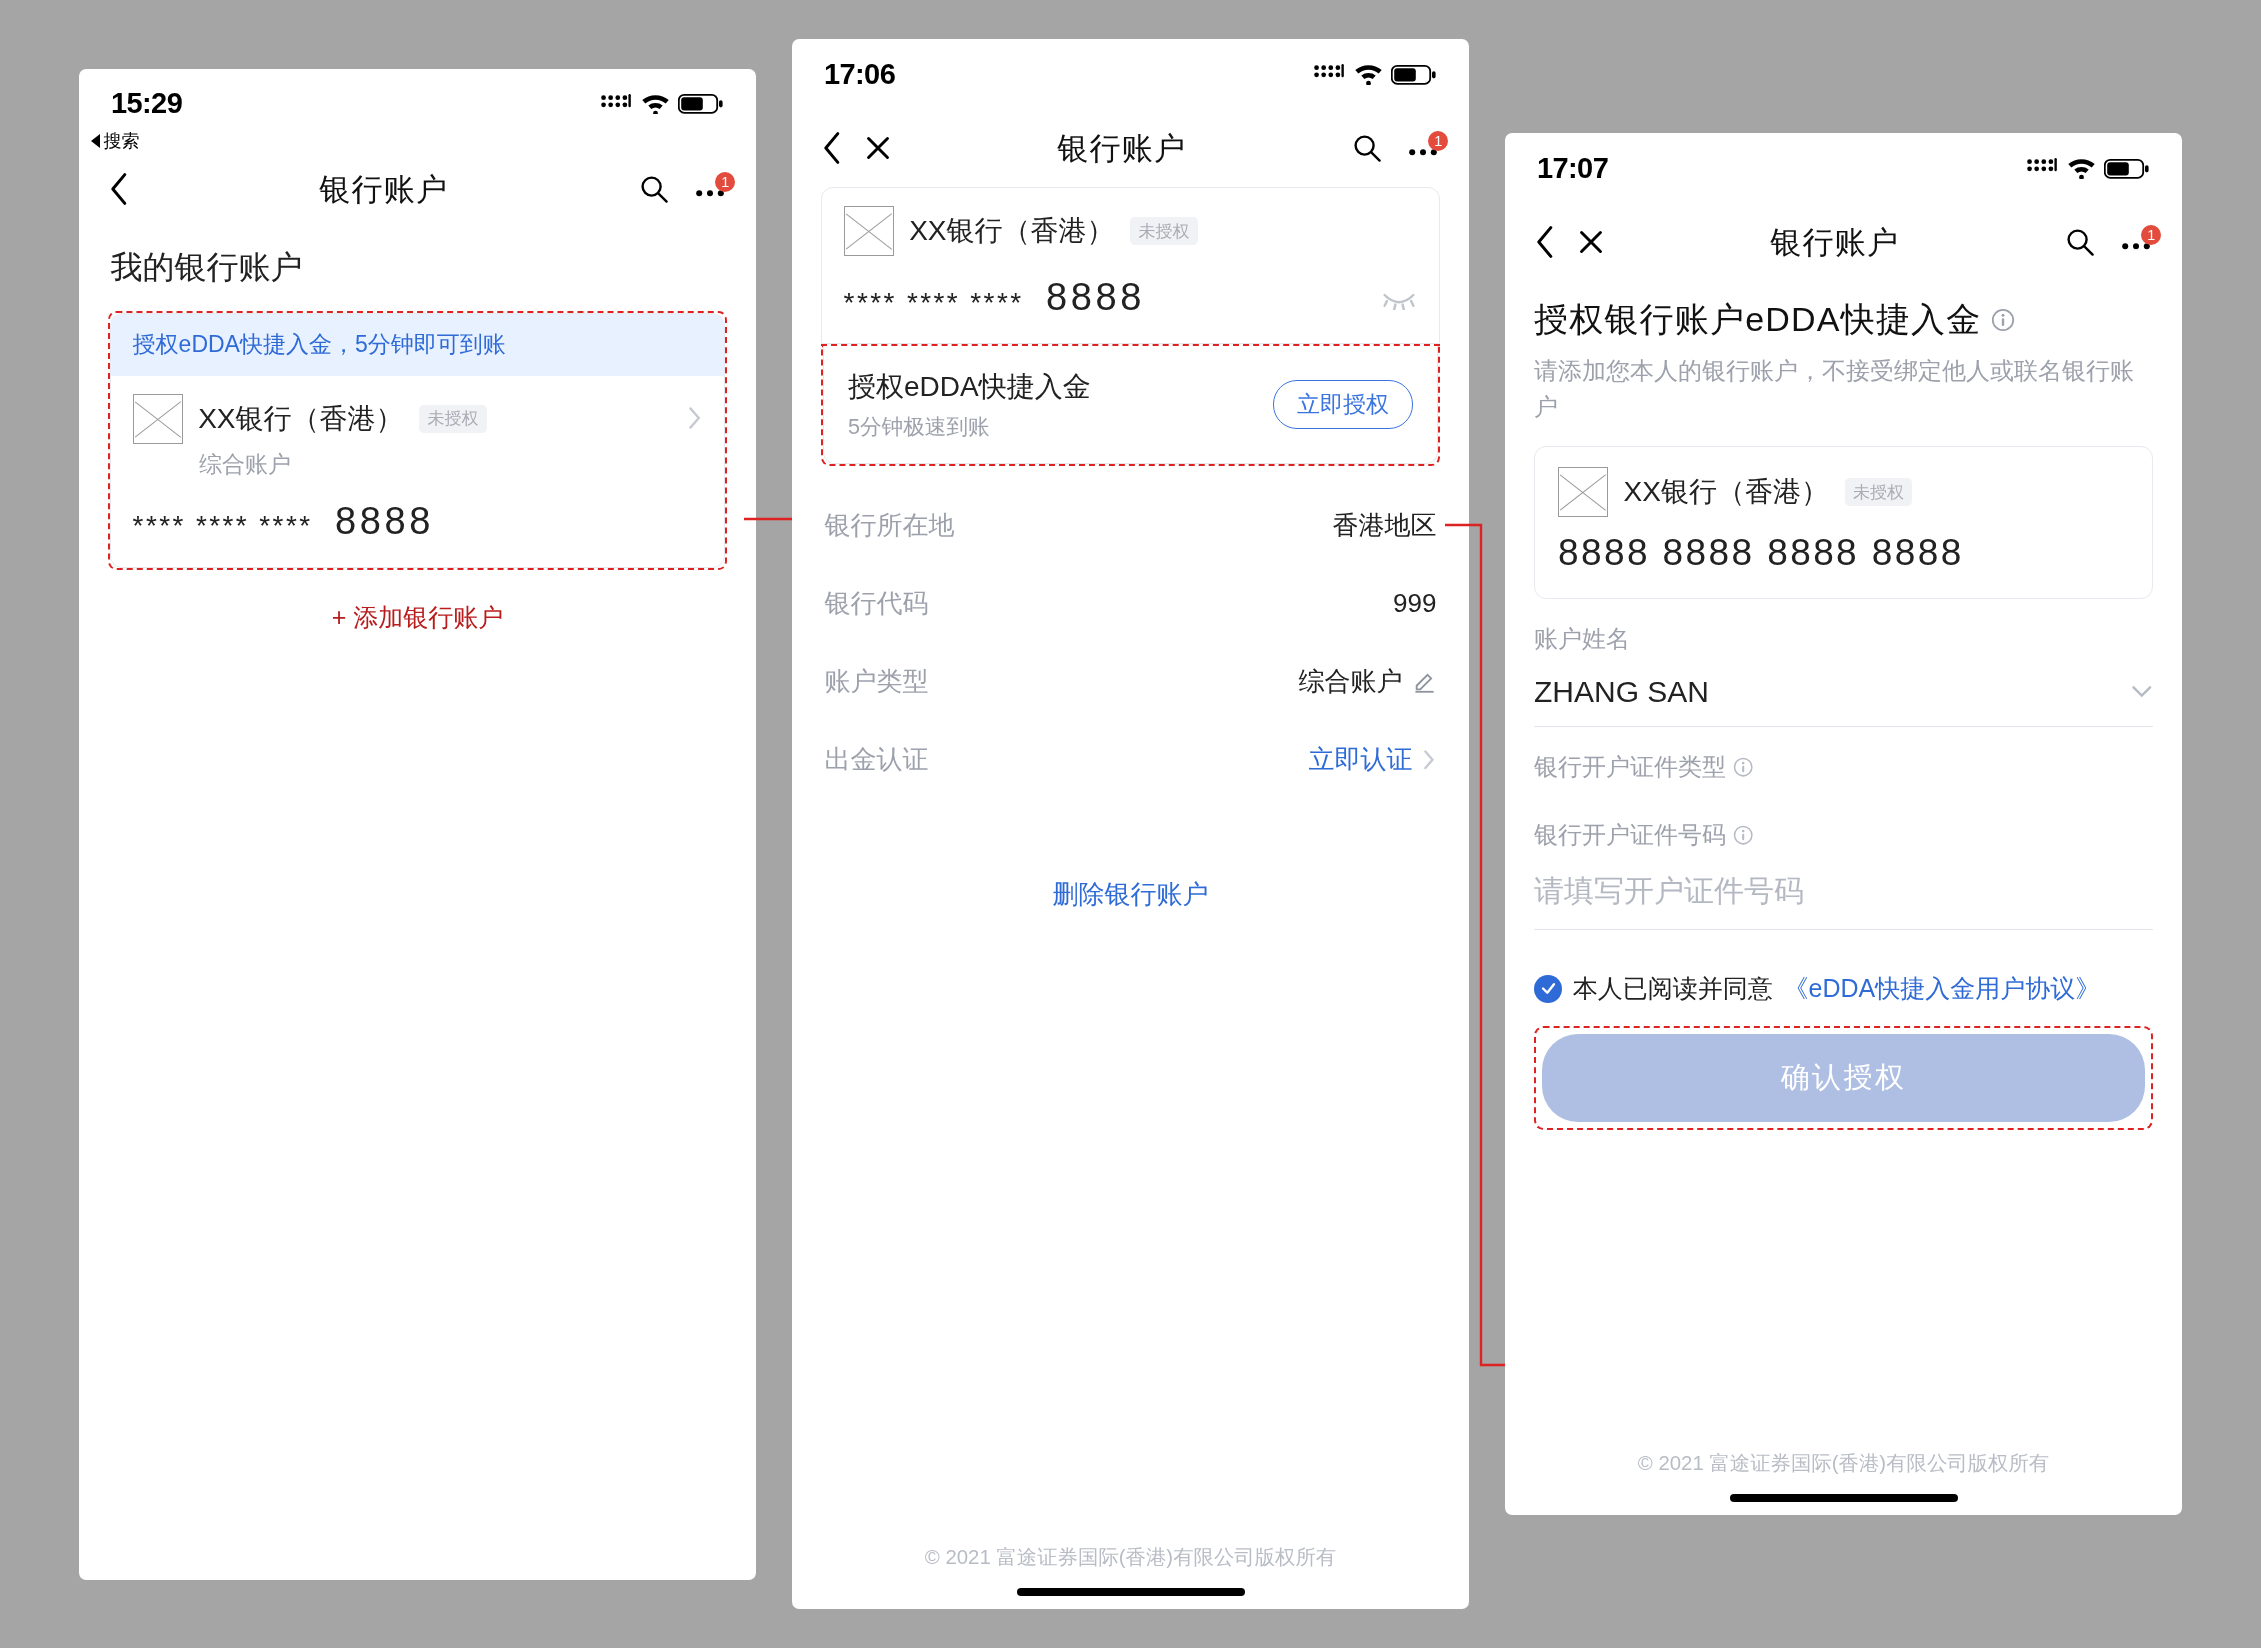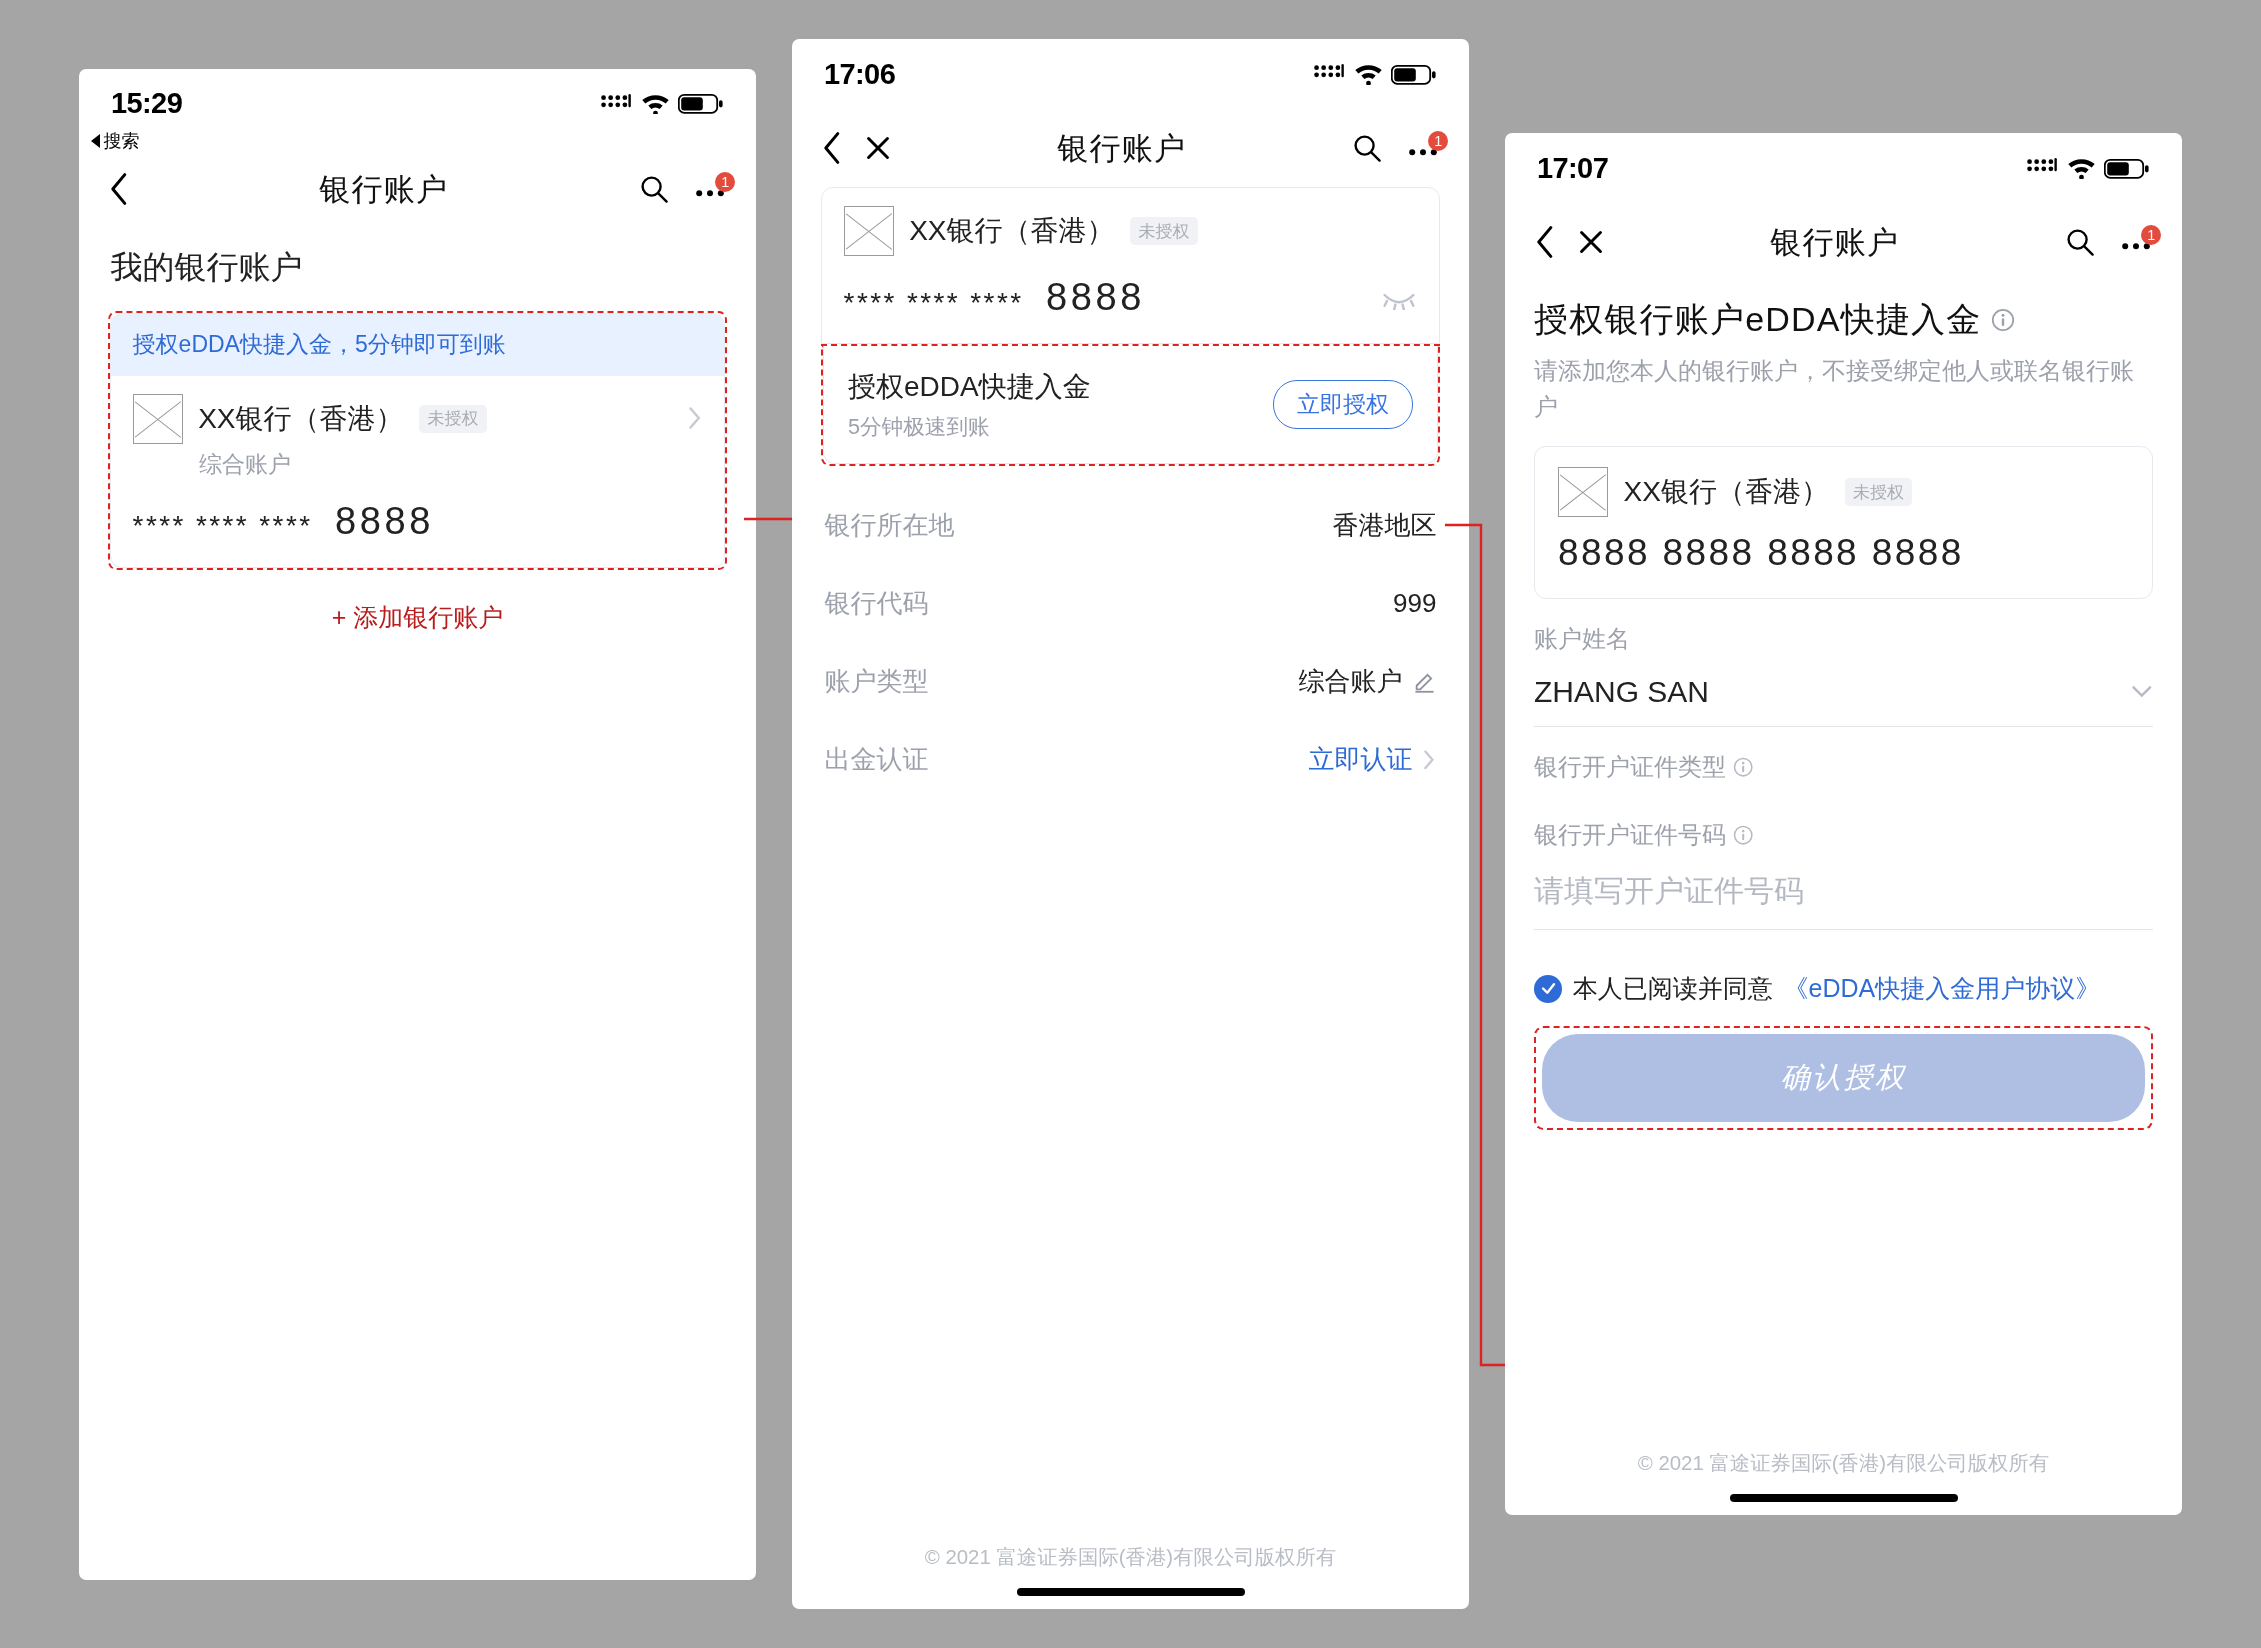--- a/index.html
+++ b/index.html
@@ -86,21 +86,21 @@
   .form-label { font-size: 24px; color:#9da1ac; display:flex; align-items:center; gap:7.2px; padding-bottom: 12px; text-align: right; }
   .form-field { border-bottom: 1.2px solid #e3e5eb; padding: 8.4px 0 17px; font-size: 30px; color:#222; display:flex; align-items:center; justify-content:space-between; }
   .placeholder { color:#b4b8c2; }
 
   .consent { display:flex; align-items:center; gap:10.8px; font-size:25px; padding: 42px 0 20.4px; flex-wrap:wrap; }
   .consent .text { color:#222; }
   .consent .link { color:#2f6bd6; }
   .check-circle { width:28px; height:28px; border-radius:50%; background:#2f6bd6; display:flex; align-items:center; justify-content:center; }
 
   .confirm-btn-wrap { border: 2.4px dashed #d22; border-radius: 9.6px; padding: 6px; }
-  .confirm-btn { background:#aebfe3; color:#fff; font-size:29px; text-align:center; padding: 24px 0; border-radius: 36px; letter-spacing: 2.4px; font-style: italic; }
+  .confirm-btn { background:#aebfe3; color:#fff; font-size:29px; text-align:center; padding: 24px 0; border-radius: 36px; letter-spacing: 2.4px; }
 
   .footer { text-align:center; font-size:20.4px; color:#b8bcc5; padding: 18px 0 17px; }
   .home-indicator { width: 228px; height: 8.4px; background:#000; border-radius: 6px; margin: 0 auto 13px; }
 
   
   .arrow-svg { position:absolute; overflow:visible; }
 </style>
 </head>
 <body>
 
@@ -296,20 +296,21 @@
         <span class="label">出金认证</span>
         <span class="value">
             <span class="link">立即认证</span>
           <svg width="13" height="21.6" viewBox="0 0 22 36">
               <path d="M4 4 L16 18 L4 32" fill="none" stroke="#c7cad2" stroke-width="4" stroke-linecap="round"></path>
             </svg>
         </span>
       </div>
     </div>
 
+    <div class="delete-link">删除银行账户</div>
   </div>
 
   <div style="margin-top:auto">
     <div class="footer">© 2021 富途证券国际(香港)有限公司版权所有</div>
     <div class="home-indicator"></div>
   </div>
 
   <svg class="arrow-svg" style="right:-48px; top:480px;" width="72" height="858" viewBox="0 0 120 1430">
     <path d="M0 10 H60 V1410 H100" fill="none" stroke="#d22" stroke-width="4"></path>
     <polygon points="100,1400 120,1410 100,1420" fill="#d22"></polygon>

